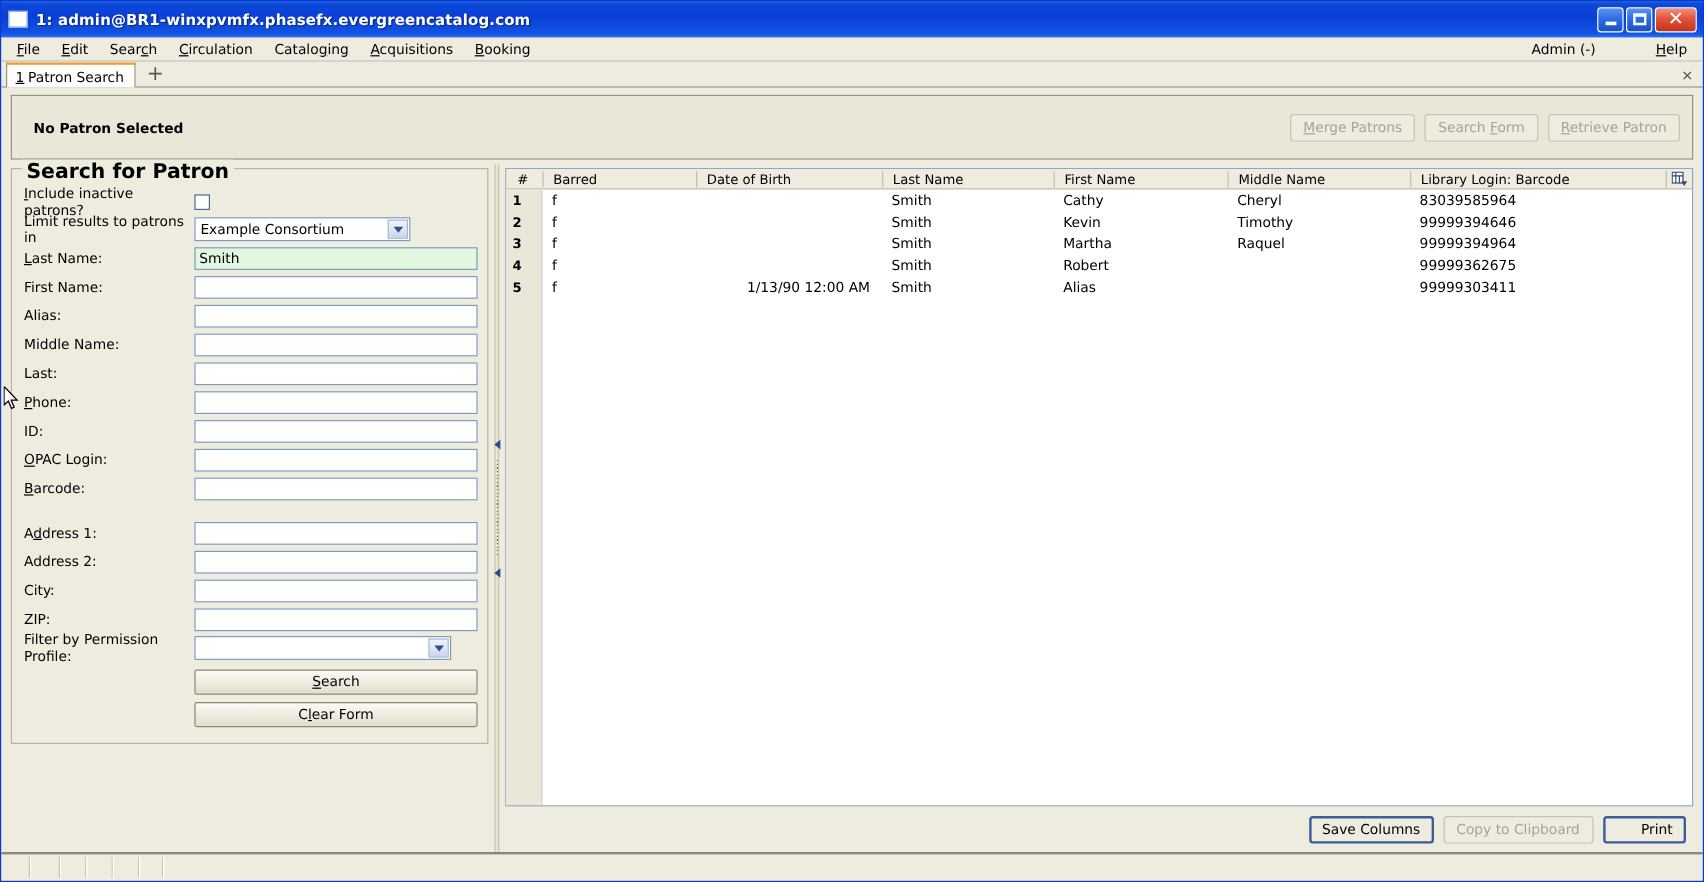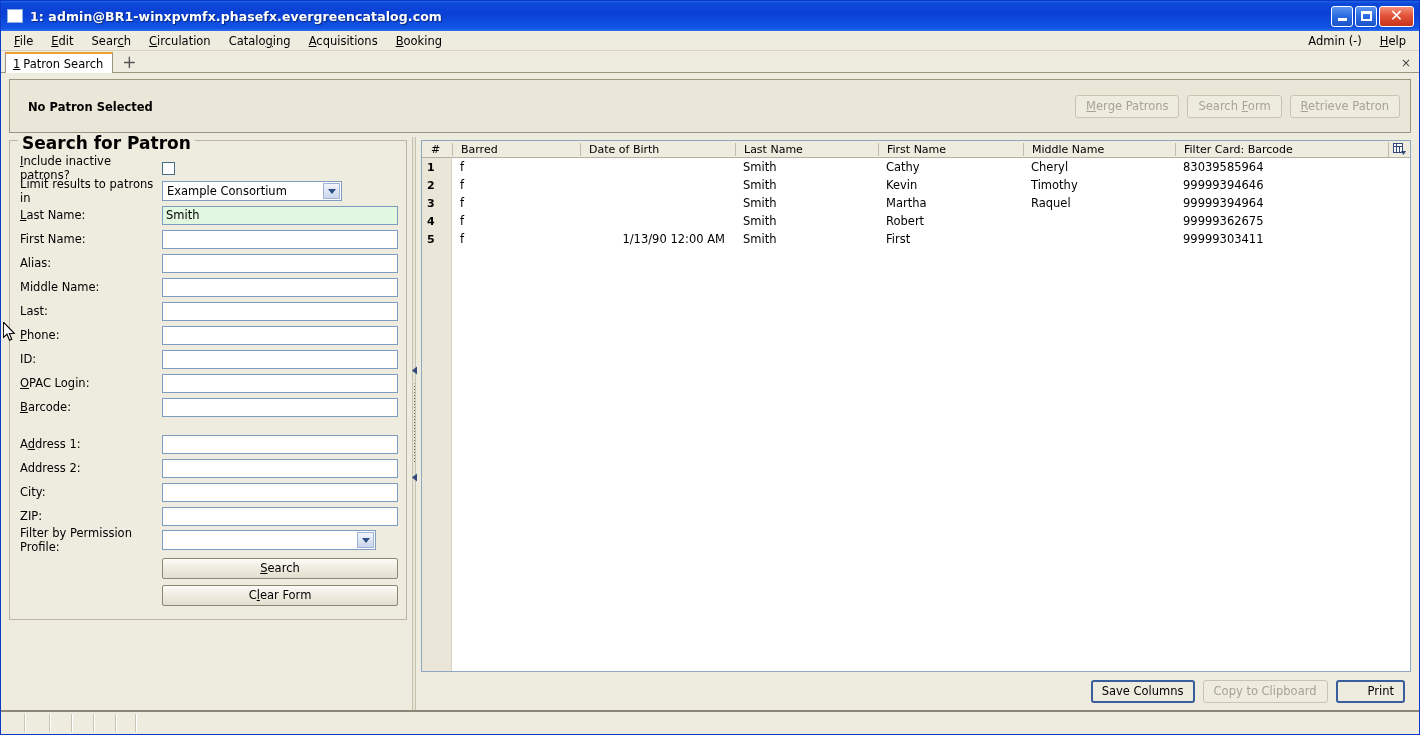--- a/index.html
+++ b/index.html
@@ -81,21 +81,21 @@
     background: #eeebdf;
     display: flex; align-items: flex-end;
     padding: 0 4px;
     border-bottom: 1px solid #d8d3c0;
   }
   .menu-item {
     padding: 2px 9px;
     color: #000; font-size: 11.5px;
     cursor: default; white-space: nowrap;
   }
-  .menu-right { margin-left: auto; display: flex; }
+  .menu-right { margin-left: auto; display: flex; gap: 32px; }
   .ul { text-decoration: underline; }
 
   
   .tabstrip {
     height: 22px; flex: 0 0 22px;
     background: #eeebdf;
     display: flex; align-items: flex-end;
     padding-left: 4px;
     border-bottom: 1px solid #9b9580;
     position: relative;
@@ -572,21 +572,21 @@
       <div class="right-panel">
         <div class="grid-wrap">
 
           <div class="grid-header">
             <div class="gh num" style="flex:0 0 30px">#</div>
             <div class="gh" style="flex:0 0 128px">Barred</div>
             <div class="gh" style="flex:0 0 155px">Date of Birth</div>
             <div class="gh" style="flex:0 0 143px">Last Name</div>
             <div class="gh" style="flex:0 0 145px">First Name</div>
             <div class="gh" style="flex:0 0 152px">Middle Name</div>
-            <div class="gh" style="flex:0 0 200px">Filter Card: Barcode</div>
+            <div class="gh" style="flex:0 0 200px">Library Login: Barcode</div>
             <div class="col-picker">
               <svg width="13" height="12" viewBox="0 0 13 12">
                 <rect x="0.5" y="0.5" width="9" height="9" fill="#ffffff" stroke="#33497a"></rect>
                 <line x1="0.5" y1="3.5" x2="9.5" y2="3.5" stroke="#33497a"></line>
                 <line x1="3.5" y1="0.5" x2="3.5" y2="9.5" stroke="#33497a"></line>
                 <line x1="6.5" y1="3.5" x2="6.5" y2="9.5" stroke="#33497a"></line>
                 <polygon points="8,8 13,8 10.5,12" fill="#33497a"></polygon>
               </svg>
             </div>
           </div>
@@ -633,21 +633,21 @@
                 <div class="gc" style="flex:0 0 145px">Robert</div>
                 <div class="gc" style="flex:0 0 152px"></div>
                 <div class="gc" style="flex:0 0 200px">99999362675</div>
               </div>
 
               <div class="grow">
                 <div class="gc num" style="flex:0 0 30px">5</div>
                 <div class="gc" style="flex:0 0 128px">f</div>
                 <div class="gc" style="flex:0 0 155px; text-align:right; padding-right:10px">1/13/90 12:00 AM</div>
                 <div class="gc" style="flex:0 0 143px">Smith</div>
-                <div class="gc" style="flex:0 0 145px">First</div>
+                <div class="gc" style="flex:0 0 145px">Alias</div>
                 <div class="gc" style="flex:0 0 152px"></div>
                 <div class="gc" style="flex:0 0 200px">99999303411</div>
               </div>
 
             </div>
           </div>
         </div>
 
         <div class="grid-footer">
           <div class="btn default">Save Columns</div>

